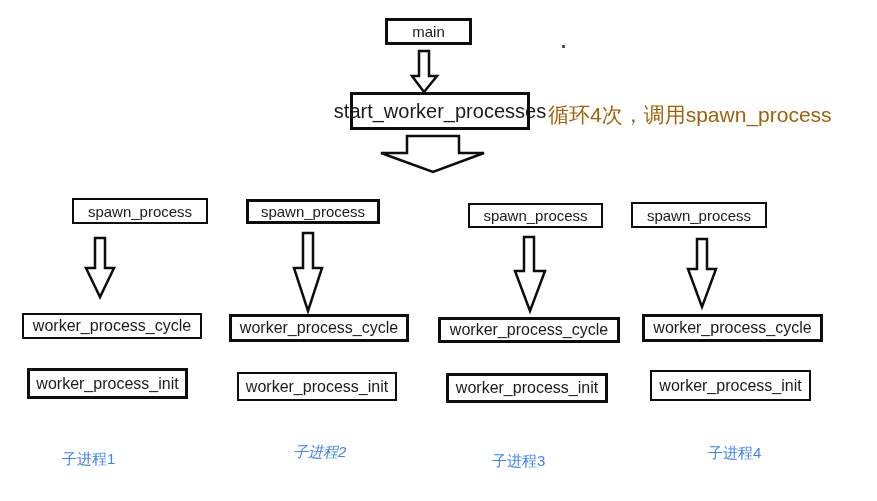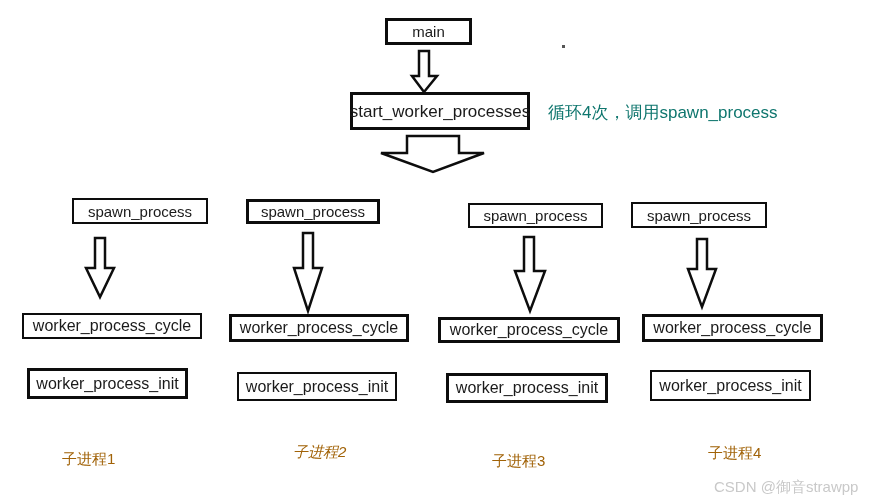--- a/index.html
+++ b/index.html
@@ -22,54 +22,54 @@
     background: #ffffff;
     border: 2px solid #0d0d0d;
     display: flex;
     align-items: center;
     justify-content: center;
     font-size: 15px;
     white-space: nowrap;
     line-height: 1;
   }
   .b-main  { left:385px; top:18px;  width:87px;  height:27px; border-width:3px; }
-  .b-start { left:350px; top:92px;  width:180px; height:38px; border-width:3px; font-size:17px; }
+  .b-start { left:350px; top:92px;  width:180px; height:38px; border-width:3px; font-size:20px; }
 
   .b-spawn1 { left:72px;  top:198px; width:136px; height:26px; }
   .b-spawn2 { left:246px; top:199px; width:134px; height:25px; border-width:3px; }
   .b-spawn3 { left:468px; top:203px; width:135px; height:25px; }
   .b-spawn4 { left:631px; top:202px; width:136px; height:26px; }
 
   .b-cycle1 { left:22px;  top:313px; width:180px; height:26px; font-size:16px; }
   .b-cycle2 { left:229px; top:314px; width:180px; height:28px; font-size:16px; border-width:3px; }
   .b-cycle3 { left:438px; top:317px; width:182px; height:26px; border-width:3px; font-size:16px; }
   .b-cycle4 { left:642px; top:314px; width:181px; height:28px; border-width:3px; font-size:16px; }
 
   .b-init1 { left:27px;  top:368px; width:161px; height:31px; font-size:16px; border-width:3px; }
   .b-init2 { left:237px; top:372px; width:160px; height:29px; font-size:16px; }
   .b-init3 { left:446px; top:373px; width:162px; height:30px; font-size:16px; border-width:3px; }
   .b-init4 { left:650px; top:370px; width:161px; height:31px; font-size:16px; }
 
   .caption {
     position: absolute;
     font-size: 15px;
-    color: #a16207;
+    color: #3b82f6;
     white-space: nowrap;
   }
   .cap1 { left:62px;  top:450px; }
   .cap2 { left:293px; top:443px;font-style:italic; }
   .cap3 { left:492px; top:452px;text-align:center; }
   .cap4 { left:708px; top:444px;text-align:right; }
 
   .note {
     position: absolute;
     left: 548px;
     top: 101px;
-    font-size: 17px;
-    color: #0f766e;
+    font-size: 21px;
+    color: #a16207;
     white-space: nowrap;
   }
   .stray-dot {
     position: absolute;
     left: 562px;
     top: 45px;
     width: 3px;
     height: 3px;
     background: #555555;
   }
@@ -157,15 +157,14 @@
     <span>spawn_process</span>
   </div>
   <div class="box b-cycle4">
     <span>worker_process_cycle</span>
   </div>
   <div class="box b-init4">
     <span>worker_process_init</span>
   </div>
   <div class="caption cap4">子进程4</div>
 
-  <div class="watermark">CSDN @御音strawpp</div>
 
 </div>
 
 </body></html>

